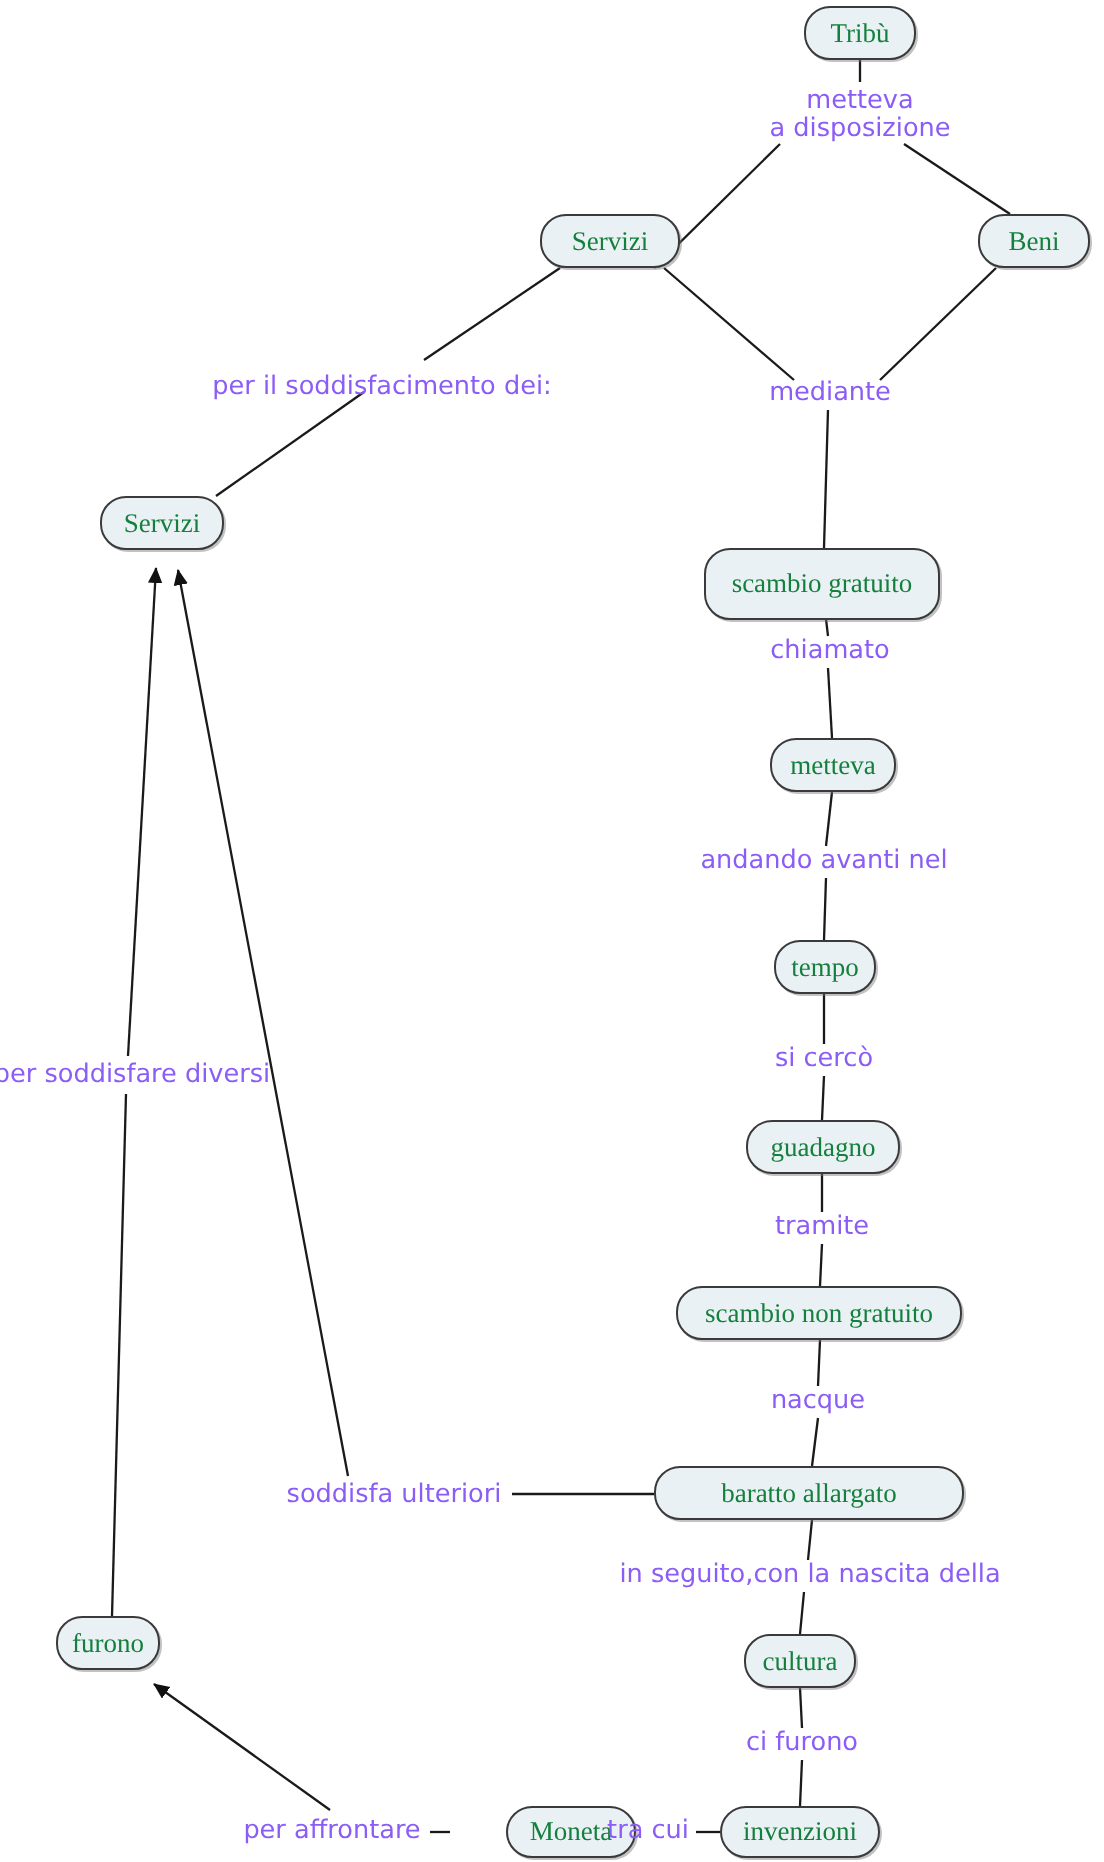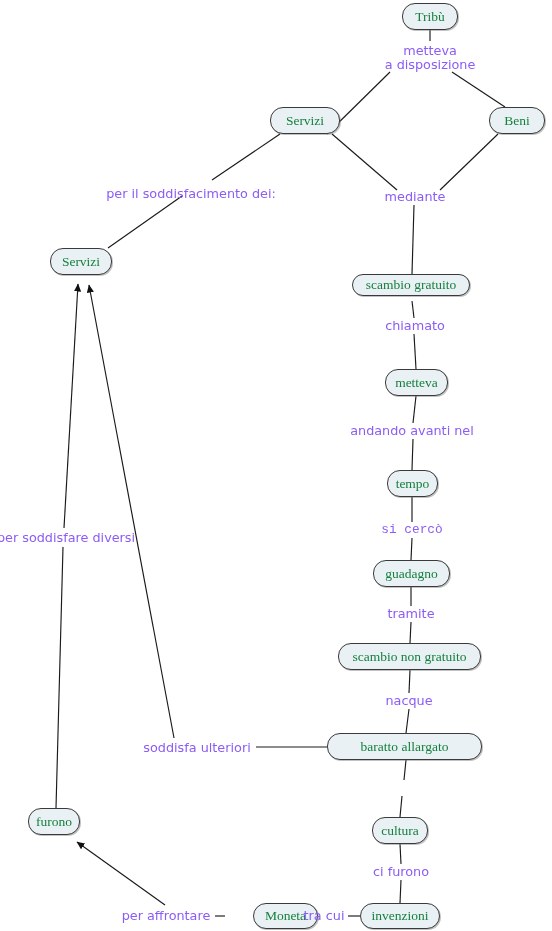--- a/index.html
+++ b/index.html
@@ -129,21 +129,21 @@
   </svg>
 
   <div class="node" style="left:402px;top:3px;width:56px;height:27px;">Tribù</div>
 
   <div class="node" style="left:270px;top:107px;width:70px;height:27px;">Servizi</div>
 
   <div class="node" style="left:489px;top:107px;width:56px;height:27px;">Beni</div>
 
   <div class="node" style="left:50px;top:248px;width:62px;height:27px;">Servizi</div>
 
-  <div class="node" style="left:352px;top:274px;width:118px;height:22px;">scambio gratuito</div>
+  <div class="node" style="left:352px;top:274px;width:118px;height:36px;">scambio gratuito</div>
 
   <div class="node" style="left:385px;top:369px;width:63px;height:27px;">metteva</div>
 
   <div class="node" style="left:387px;top:470px;width:51px;height:27px;text-align:center;">tempo</div>
 
   <div class="node" style="left:338px;top:643px;width:143px;height:27px;">scambio non gratuito</div>
 
   <div class="node" style="left:373px;top:560px;width:77px;height:27px;">guadagno</div>
 
   <div class="node" style="left:327px;top:733px;width:155px;height:27px;text-align:right;">baratto allargato</div>
@@ -160,26 +160,27 @@
 a disposizione</div>
 
   <div class="edge-label" style="left:191px;top:187px;transform:translateX(-50%);">per il soddisfacimento dei:</div>
 
   <div class="edge-label" style="left:415px;top:190px;transform:translateX(-50%);">mediante</div>
 
   <div class="edge-label" style="left:415px;top:319px;transform:translateX(-50%);">chiamato</div>
 
   <div class="edge-label" style="left:412px;top:424px;transform:translateX(-50%);">andando avanti nel</div>
 
-  <div class="edge-label" style="left:412px;top:523px;transform:translateX(-50%);font-family:Liberation Mono, monospace;">si cercò</div>
+  <div class="edge-label" style="left:412px;top:523px;transform:translateX(-50%);">si cercò</div>
 
   <div class="edge-label" style="left:411px;top:607px;transform:translateX(-50%);text-align:right;">tramite</div>
 
   <div class="edge-label" style="left:409px;top:694px;transform:translateX(-50%);">nacque</div>
 
+  <div class="edge-label" style="left:405px;top:781px;transform:translateX(-50%);">in seguito,con la nascita della</div>
 
   <div class="edge-label" style="left:401px;top:865px;transform:translateX(-50%);">ci furono</div>
 
   <div class="edge-label" style="left:66px;top:531px;transform:translateX(-50%);">per soddisfare diversi</div>
 
   <div class="edge-label" style="left:197px;top:741px;transform:translateX(-50%);">soddisfa ulteriori</div>
 
   <div class="edge-label" style="left:166px;top:909px;transform:translateX(-50%);">per affrontare</div>
 
   <div class="edge-label" style="left:324px;top:909px;transform:translateX(-50%);">tra cui</div>

